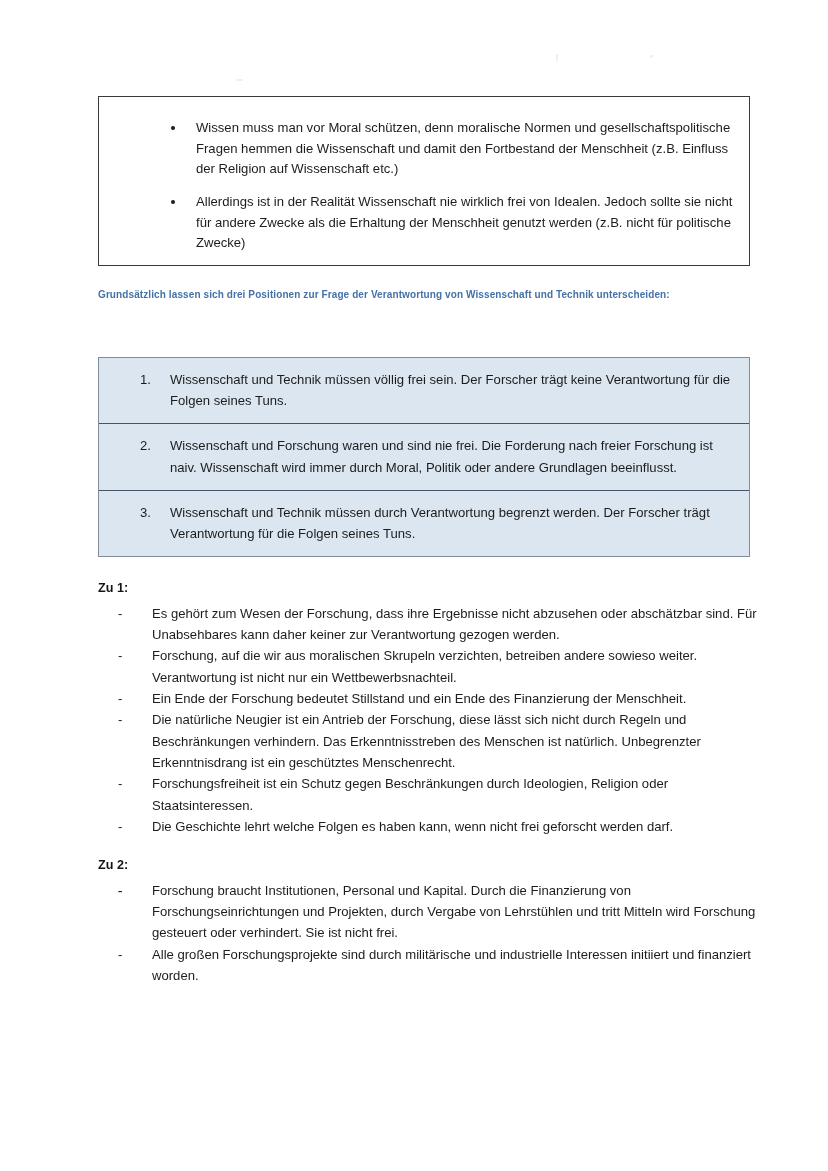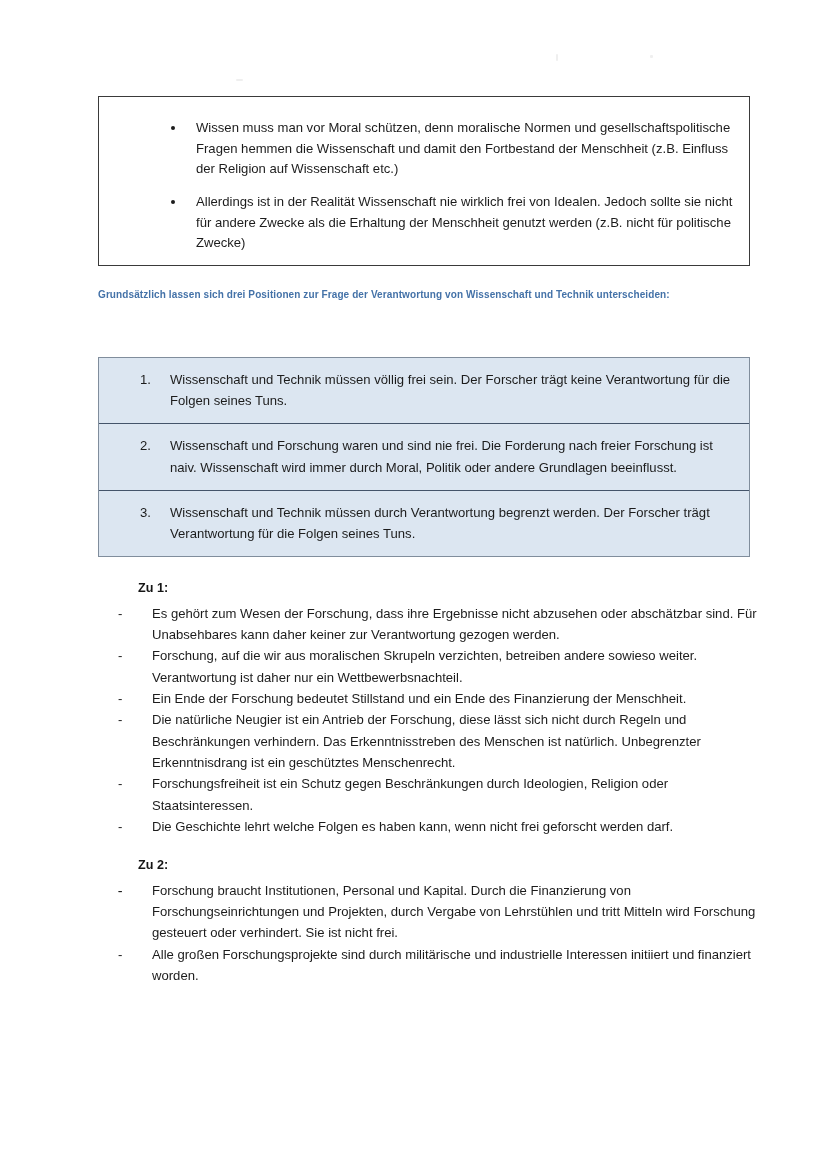--- a/index.html
+++ b/index.html
@@ -127,21 +127,20 @@
   }
   .zu-section.zu1 { top: 580px; }
   .zu-section.zu2 { top: 857px; }
 
   .zu-label {
     font-size: 12.6px;
     font-weight: bold;
     color: #151515;
     margin-bottom: 5px;
     line-height: 1.4;
-    margin-left: 40px;
   }
   .zu-section ul {
     margin: 0;
     padding: 0;
     list-style: none;
   }
   .zu-section li {
     position: relative;
     padding-left: 54px;
     font-size: 13.1px;
@@ -204,21 +203,21 @@
 
   <div class="zu-section zu1">
     <div class="zu-label">Zu 1:</div>
     <ul>
       <li>
         <span class="dash-marker">-</span>
         <span>Es gehört zum Wesen der Forschung, dass ihre Ergebnisse nicht abzusehen oder abschätzbar sind. Für Unabsehbares kann daher keiner zur Verantwortung gezogen werden.</span>
       </li>
       <li>
         <span class="dash-marker">-</span>
-        <span>Forschung, auf die wir aus moralischen Skrupeln verzichten, betreiben andere sowieso weiter. Verantwortung ist daher nur ein Wettbewerbsnachteil.</span>
+        <span>Forschung, auf die wir aus moralischen Skrupeln verzichten, betreiben andere sowieso weiter. Verantwortung ist nicht nur ein Wettbewerbsnachteil.</span>
       </li>
       <li>
         <span class="dash-marker">-</span>
         <span>Ein Ende der Forschung bedeutet Stillstand und ein Ende des Finanzierung der Menschheit.</span>
       </li>
       <li>
         <span class="dash-marker">-</span>
         <span>Die natürliche Neugier ist ein Antrieb der Forschung, diese lässt sich nicht durch Regeln und Beschränkungen verhindern. Das Erkenntnisstreben des Menschen ist natürlich. Unbegrenzter Erkenntnisdrang ist ein geschütztes Menschenrecht.</span>
       </li>
       <li>

